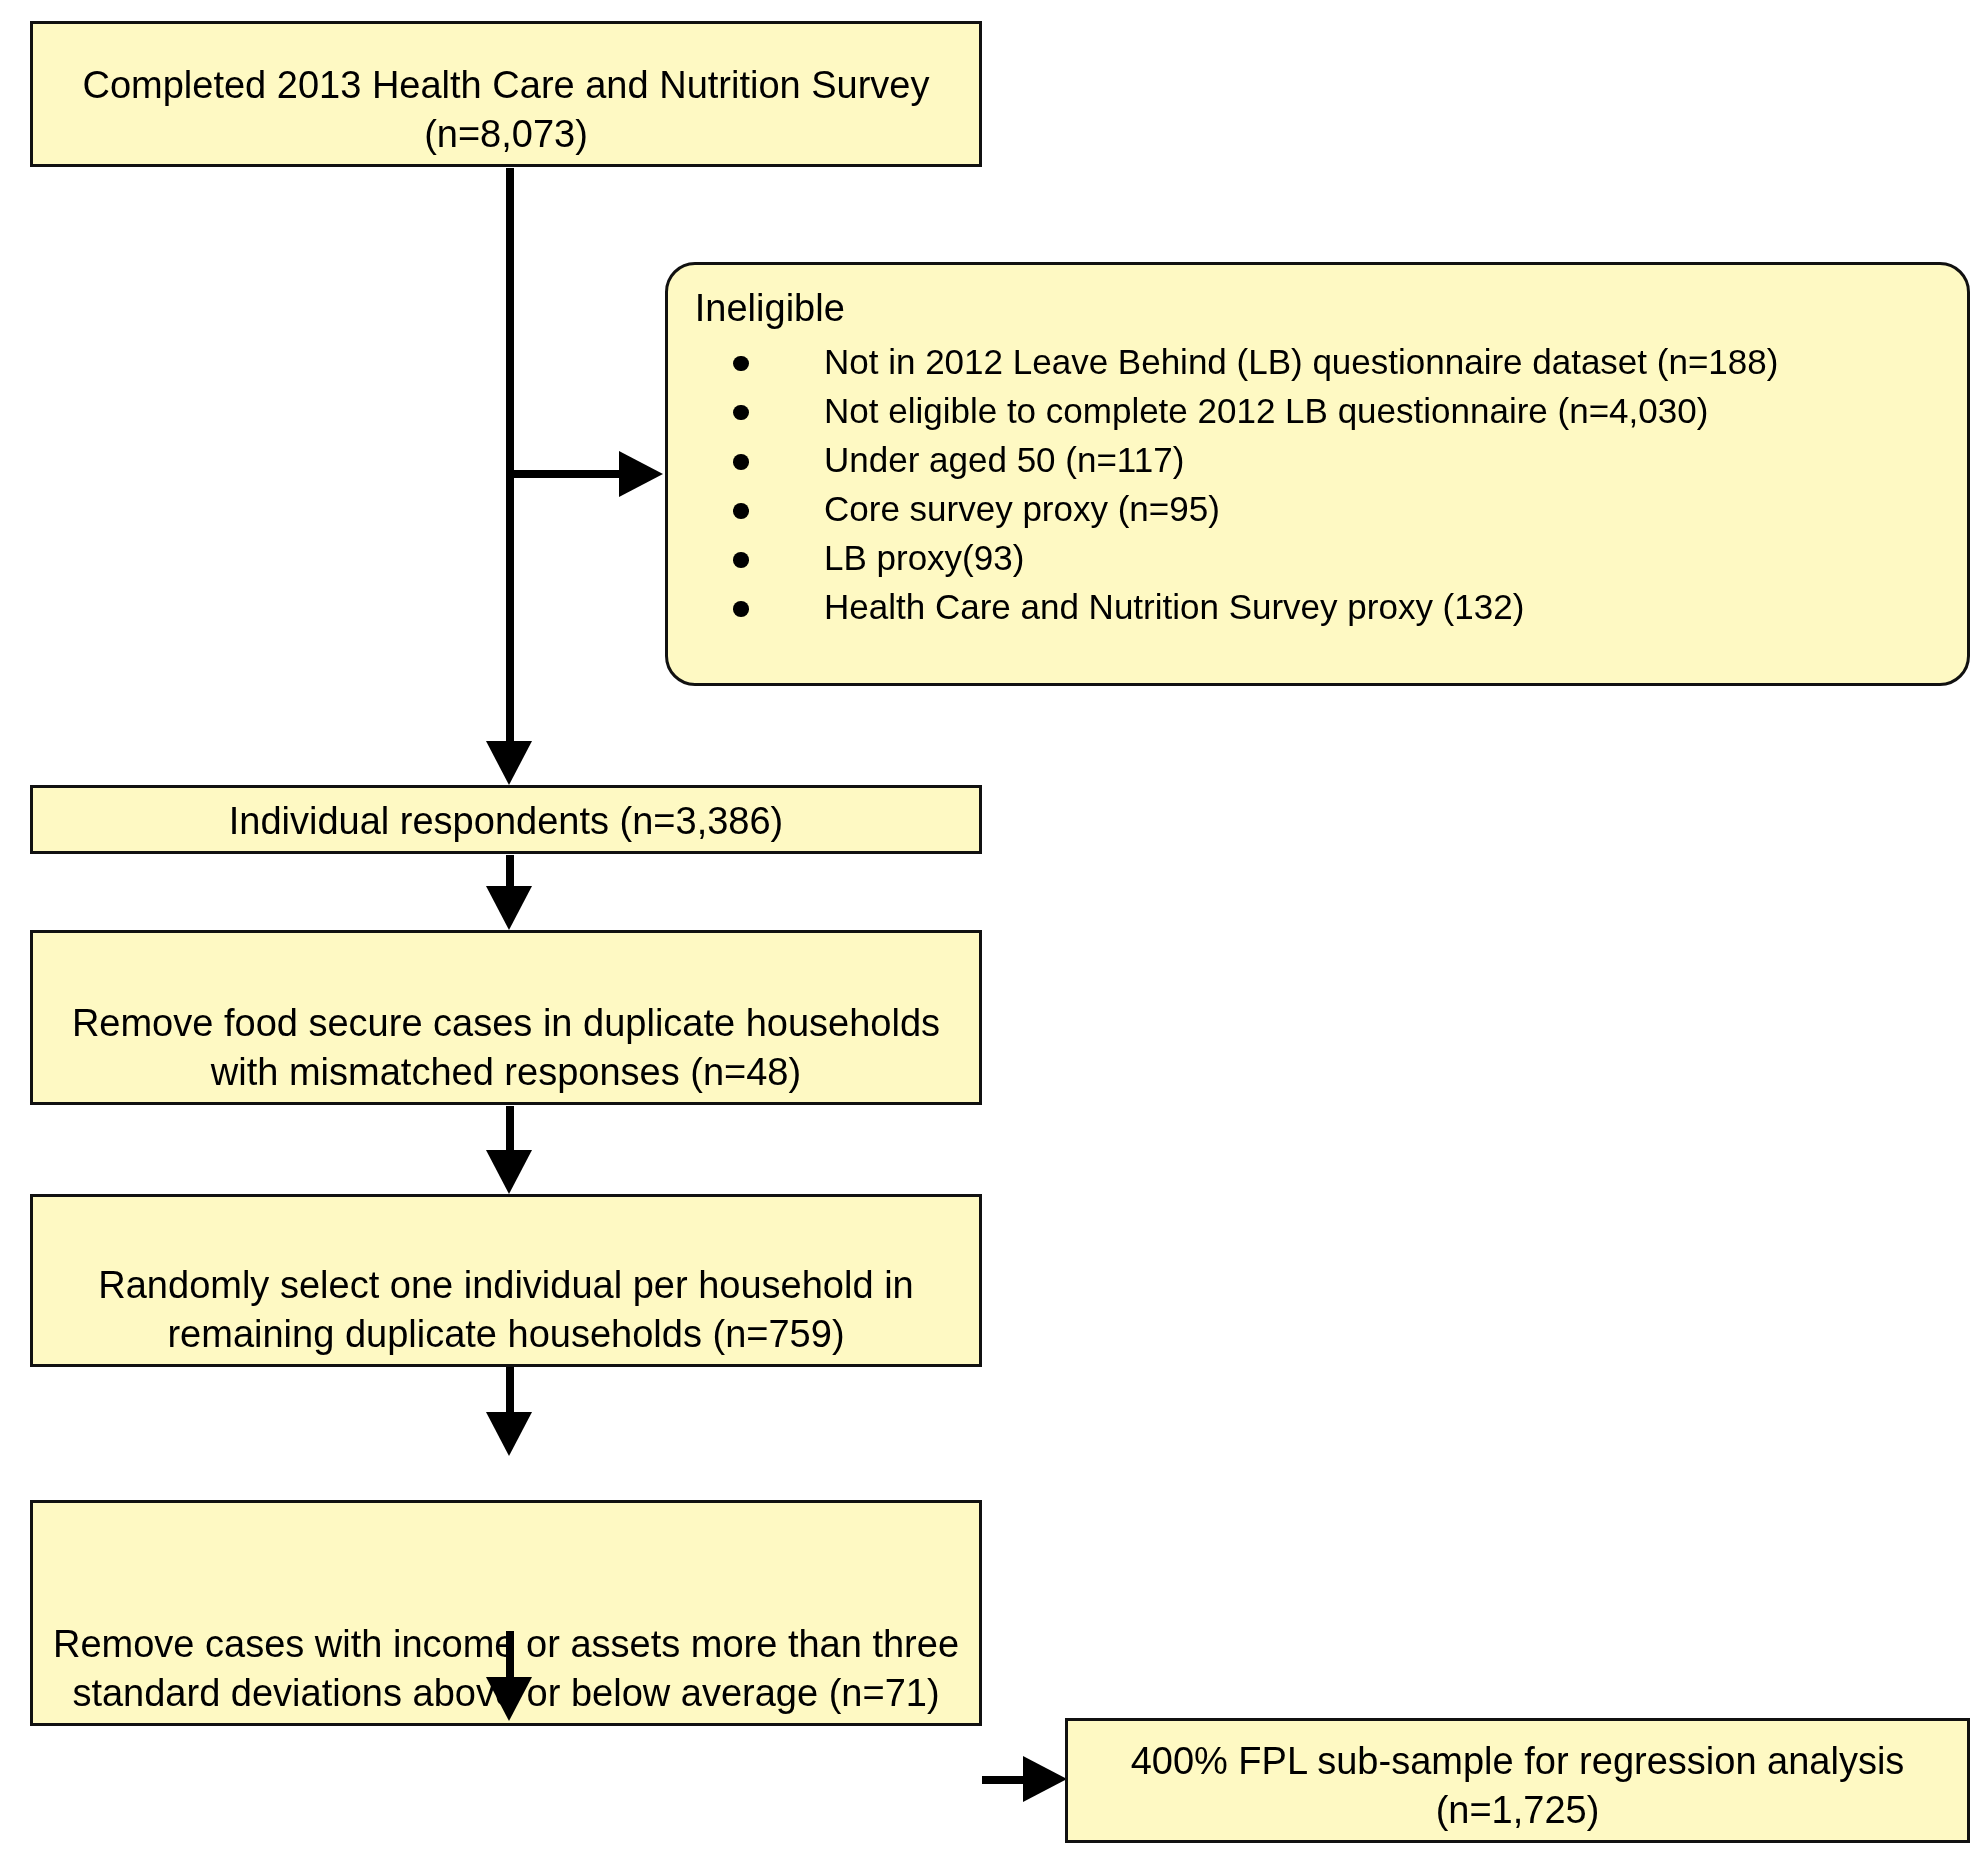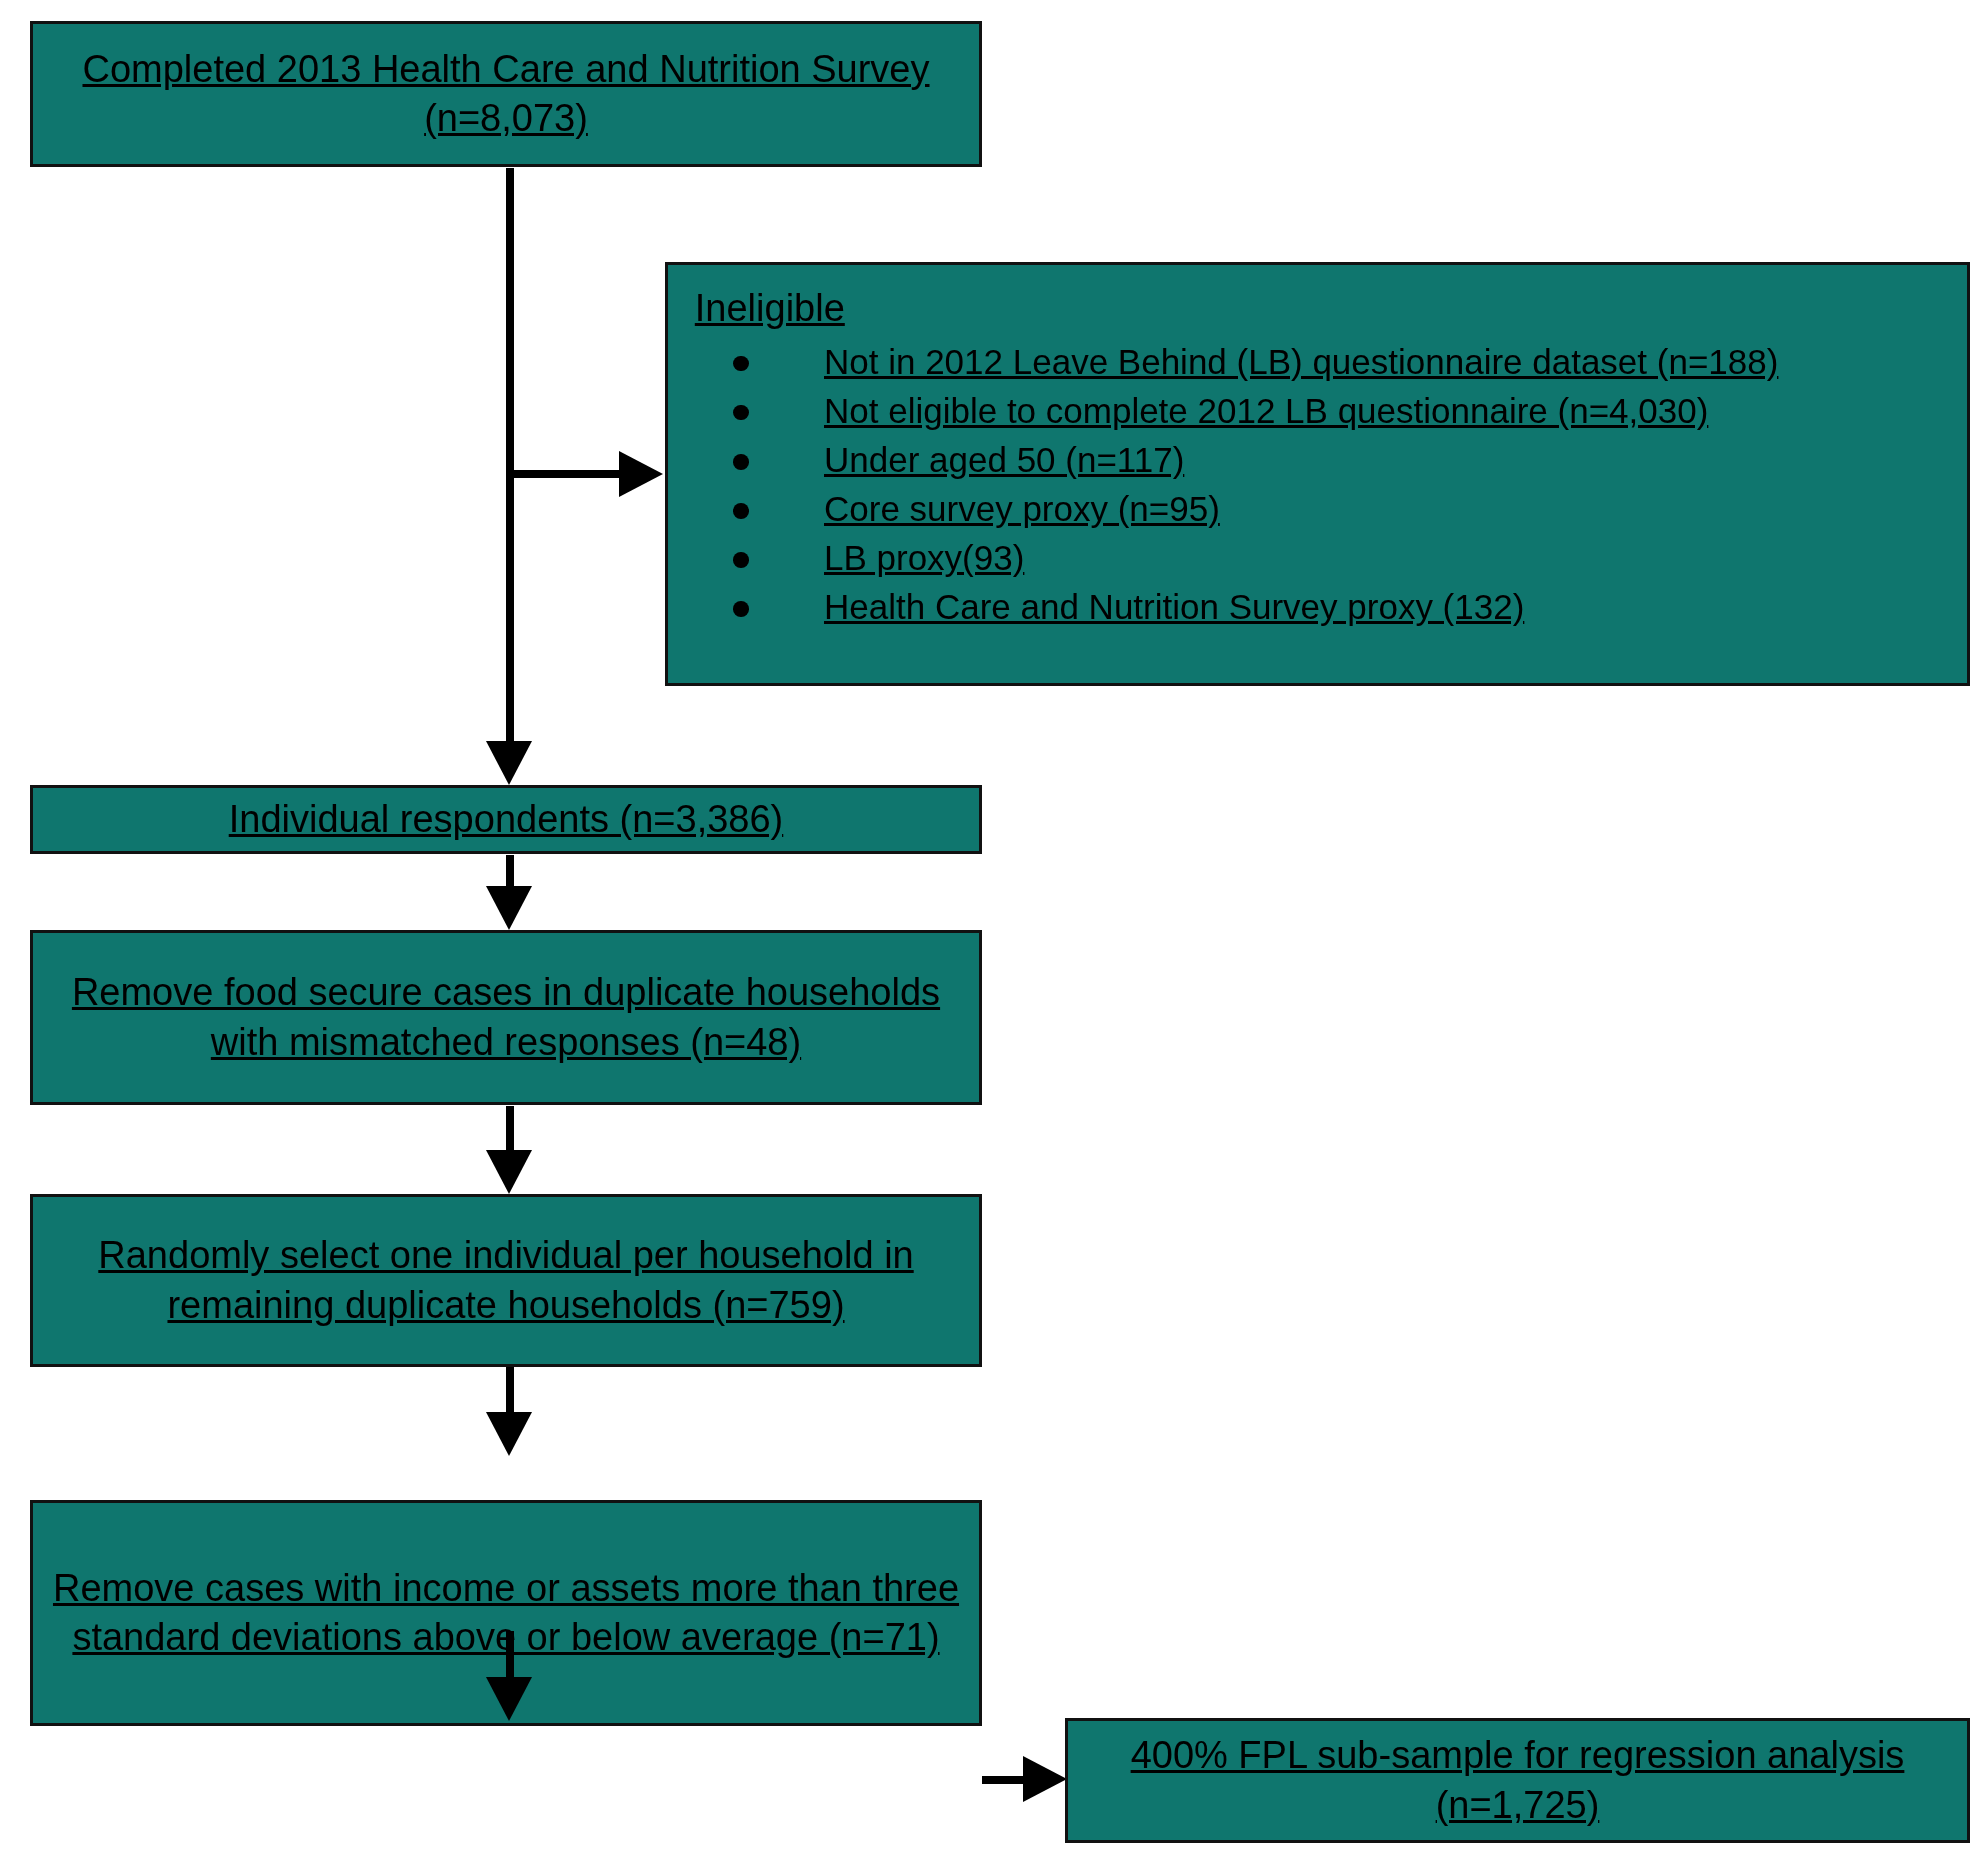--- a/index.html
+++ b/index.html
@@ -13,29 +13,28 @@
     height: 1854px;
     background: #ffffff;
     overflow: hidden;
     font-family: "Liberation Sans", sans-serif;
     color: #000000;
   }
   .node {
     position: absolute;
     box-sizing: border-box;
     border: 3.5px solid #111111;
-    background: #0f766e;
+    background: #fef9c3;
     display: flex;
-    align-items: center;
+    align-items: flex-end;
     justify-content: center;
     text-align: center;
     line-height: 1.30;
     font-size: 38px;
     padding: 4.2px 12.7px;
-    text-decoration: underline;
   }
   .node.ineligible {
     display: block;
     text-align: left;
     padding: 18.4px 24px 18.4px 24px;
     font-size: 35px;
   }
   .inelig-title {
     font-size: 38px;
     line-height: 1.2;
@@ -107,21 +106,21 @@
   <div class="node" style="left:30px; top:21px; width:952px; height:146px;">
     <span>Completed 2013 Health Care and Nutrition Survey (n=8,073)</span>
   </div>
 
   <div class="conn vline" style="left:506px; top:168px; height:574px;"></div>
   <div class="arrow-down" style="left:486px; top:741px;"></div>
 
   <div class="conn hline" style="left:506px; top:470px; width:113px;"></div>
   <div class="arrow-right" style="left:619px; top:451px;"></div>
 
-  <div class="node ineligible" style="left:665px; top:262px; width:1305px; height:424px;">
+  <div class="node ineligible" style="left:665px; top:262px; width:1305px; height:424px;border-radius:30px;">
     <div class="inelig-title">Ineligible</div>
     <ul class="inelig-list">
       <li>
         <span class="bullet"></span>
         <span>Not in 2012 Leave Behind (LB) questionnaire dataset (n=188)</span>
       </li>
       <li>
         <span class="bullet"></span>
         <span>Not eligible to complete 2012 LB questionnaire (n=4,030)</span>
       </li>

